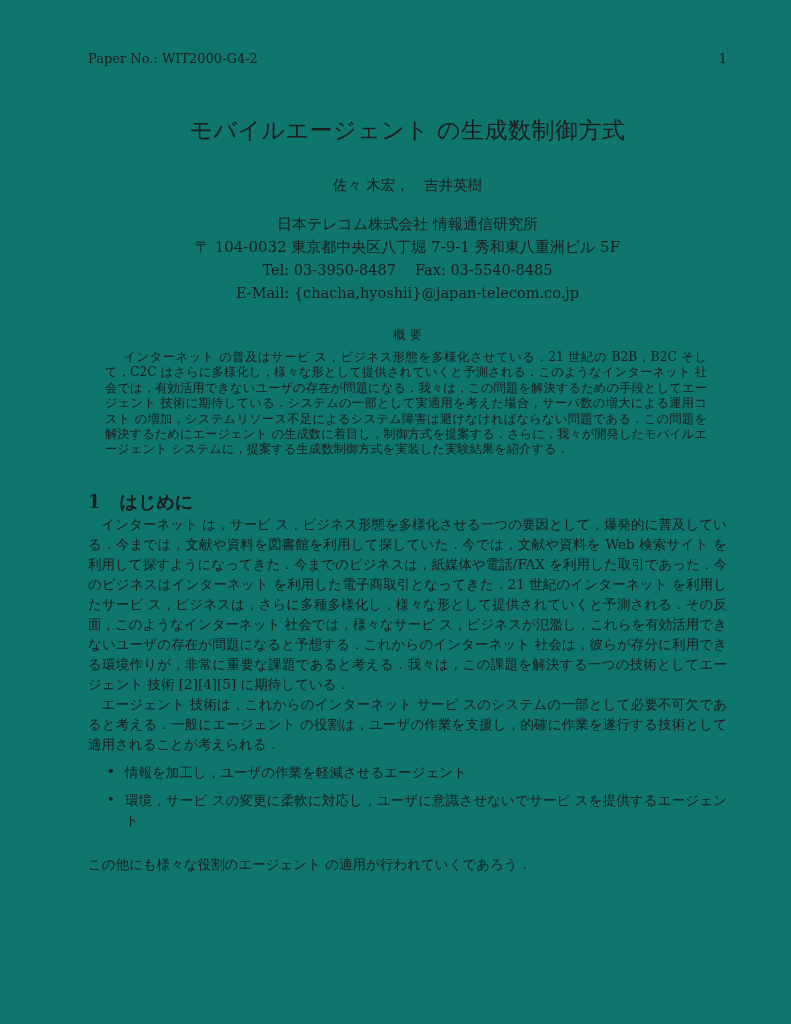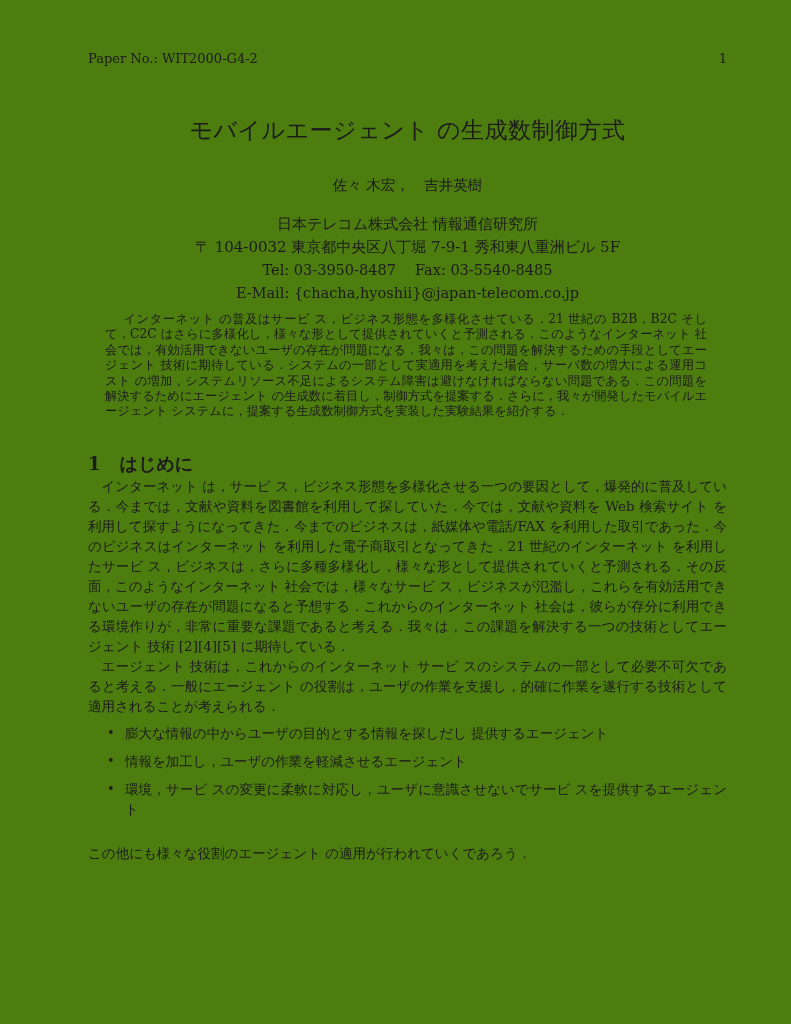--- a/index.html
+++ b/index.html
@@ -2,21 +2,21 @@
 <html lang="ja"><head>
 <meta charset="utf-8">
 <style>
   * { margin: 0; padding: 0; box-sizing: border-box; }
   html, body { background: #e8e8e8; }
   .page {
     position: relative;
     width: 791px;
     height: 1024px;
     margin: 0 auto;
-    background: #4d7c0f;
+    background: #0f766e;
     color: #1c1c1c;
     overflow: hidden;
     font-family: "DejaVu Serif", sans-serif;
   }
   .content {
     padding: 50px 64px 0 88px; 
   }
   
   .runhead {
     display: flex;
@@ -129,33 +129,33 @@
 
     <div class="authors">佐々 木宏，　吉井英樹</div>
 
     <div class="affiliation">
       <div class="jp-line">日本テレコム株式会社 情報通信研究所</div>
       <div class="jp-line">〒 104-0032 東京都中央区八丁堀 7-9-1 秀和東八重洲ビル 5F</div>
       <div class="latin-line">Tel: 03-3950-8487　 Fax: 03-5540-8485</div>
       <div class="latin-line">E-Mail: {chacha,hyoshii}@japan-telecom.co.jp</div>
     </div>
 
+    <div class="abstract-heading">概 要</div>
     <p class="abstract-text">インターネット の普及はサービ ス，ビジネス形態を多様化させている．21 世紀の B2B，B2C そして，C2C はさらに多様化し，様々な形として提供されていくと予測される．このようなインターネット 社会では，有効活用できないユーザの存在が問題になる．我々は，この問題を解決するための手段としてエージェント 技術に期待している．システムの一部として実適用を考えた場合，サーバ数の増大による運用コスト の増加，システムリソース不足によるシステム障害は避けなければならない問題である．この問題を解決するためにエージェント の生成数に着目し，制御方式を提案する．さらに，我々が開発したモバイルエージェント システムに，提案する生成数制御方式を実装した実験結果を紹介する．</p>
 
     <h2 class="section-heading">
       <span class="sec-num">1</span><span>はじめに</span>
     </h2>
 
     <p class="body-para">インターネット は，サービ ス，ビジネス形態を多様化させる一つの要因として，爆発的に普及している．今までは，文献や資料を図書館を利用して探していた．今では，文献や資料を Web 検索サイト を利用して探すようになってきた．今までのビジネスは，紙媒体や電話/FAX を利用した取引であった．今のビジネスはインターネット を利用した電子商取引となってきた．21 世紀のインターネット を利用したサービ ス，ビジネスは，さらに多種多様化し，様々な形として提供されていくと予測される．その反面，このようなインターネット 社会では，様々なサービ ス，ビジネスが氾濫し，これらを有効活用できないユーザの存在が問題になると予想する．これからのインターネット 社会は，彼らが存分に利用できる環境作りが，非常に重要な課題であると考える．我々は，この課題を解決する一つの技術としてエージェント 技術 [2][4][5] に期待している．</p>
     <p class="body-para">エージェント 技術は，これからのインターネット サービ スのシステムの一部として必要不可欠であると考える．一般にエージェント の役割は，ユーザの作業を支援し，的確に作業を遂行する技術として適用されることが考えられる．</p>
 
     <ul class="bullet-list">
       <li>
         <span class="bullet">•</span>
-        <span>膨大な情報の中からユーザの目的とする情報を探しだし 提供するエージェント</span>
       </li>
       <li>
         <span class="bullet">•</span>
         <span>情報を加工し，ユーザの作業を軽減させるエージェント</span>
       </li>
       <li>
         <span class="bullet">•</span>
         <span>環境，サービ スの変更に柔軟に対応し，ユーザに意識させないでサービ スを提供するエージェント</span>
       </li>
     </ul>

